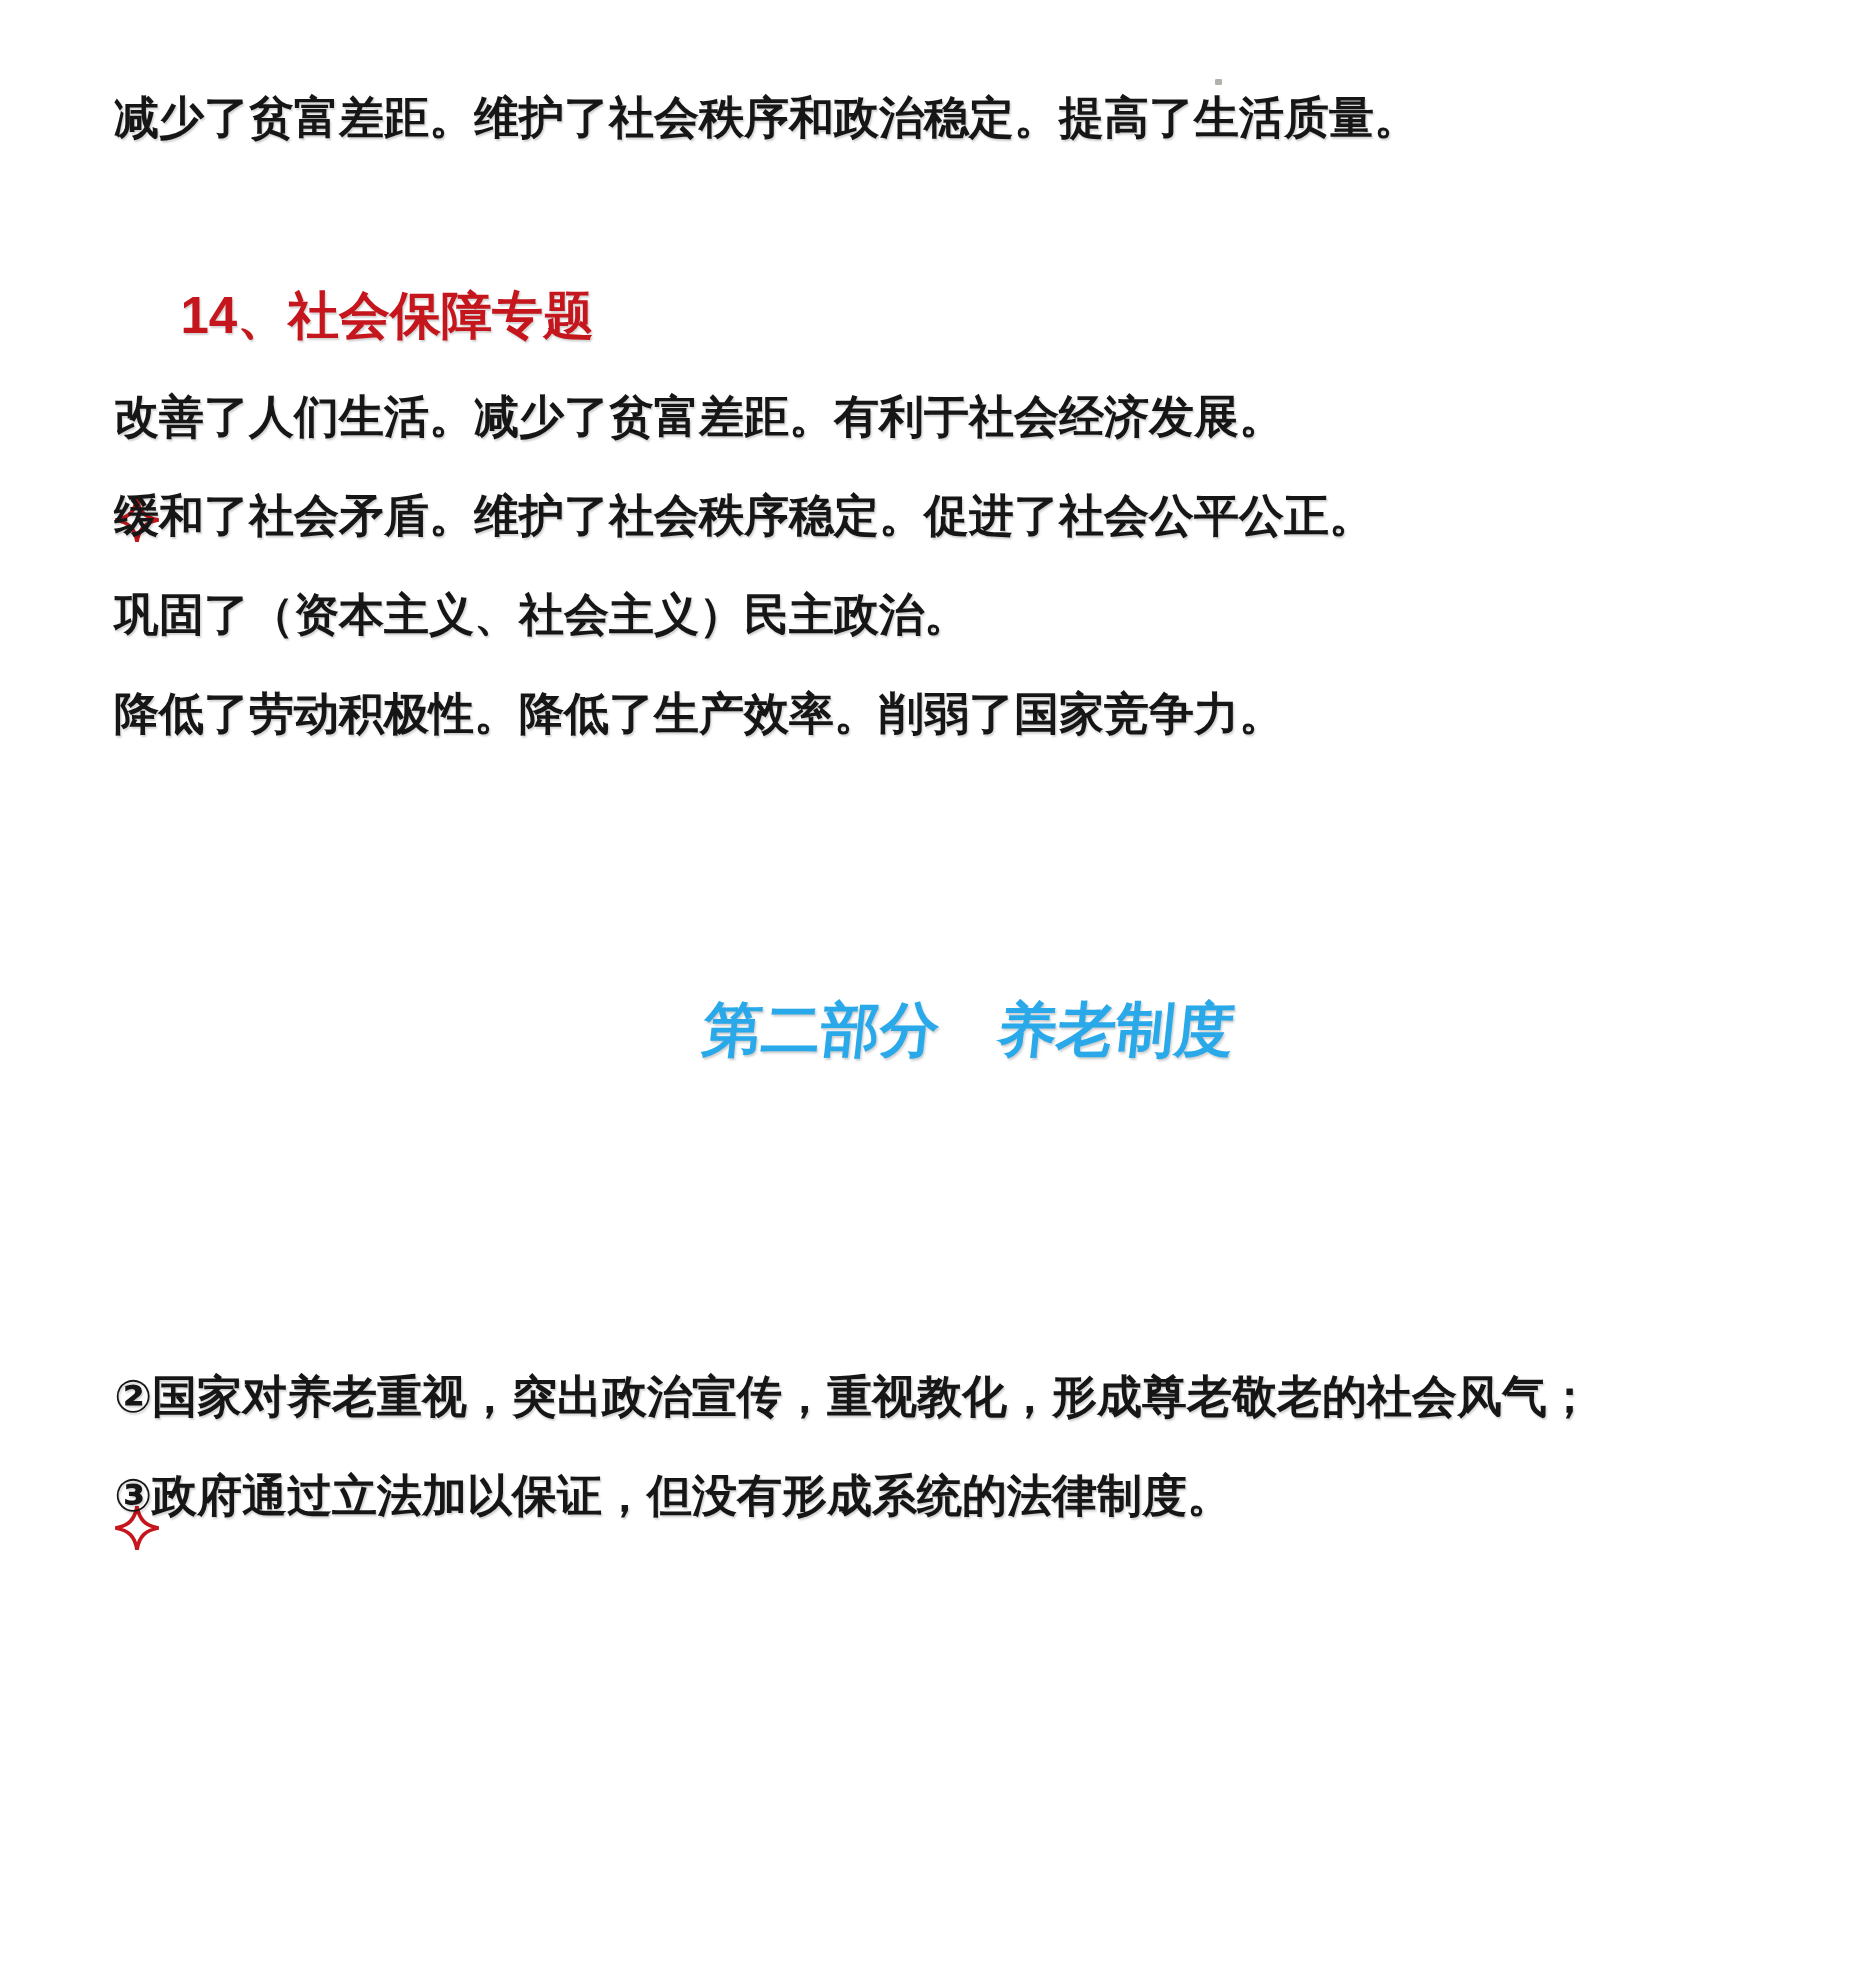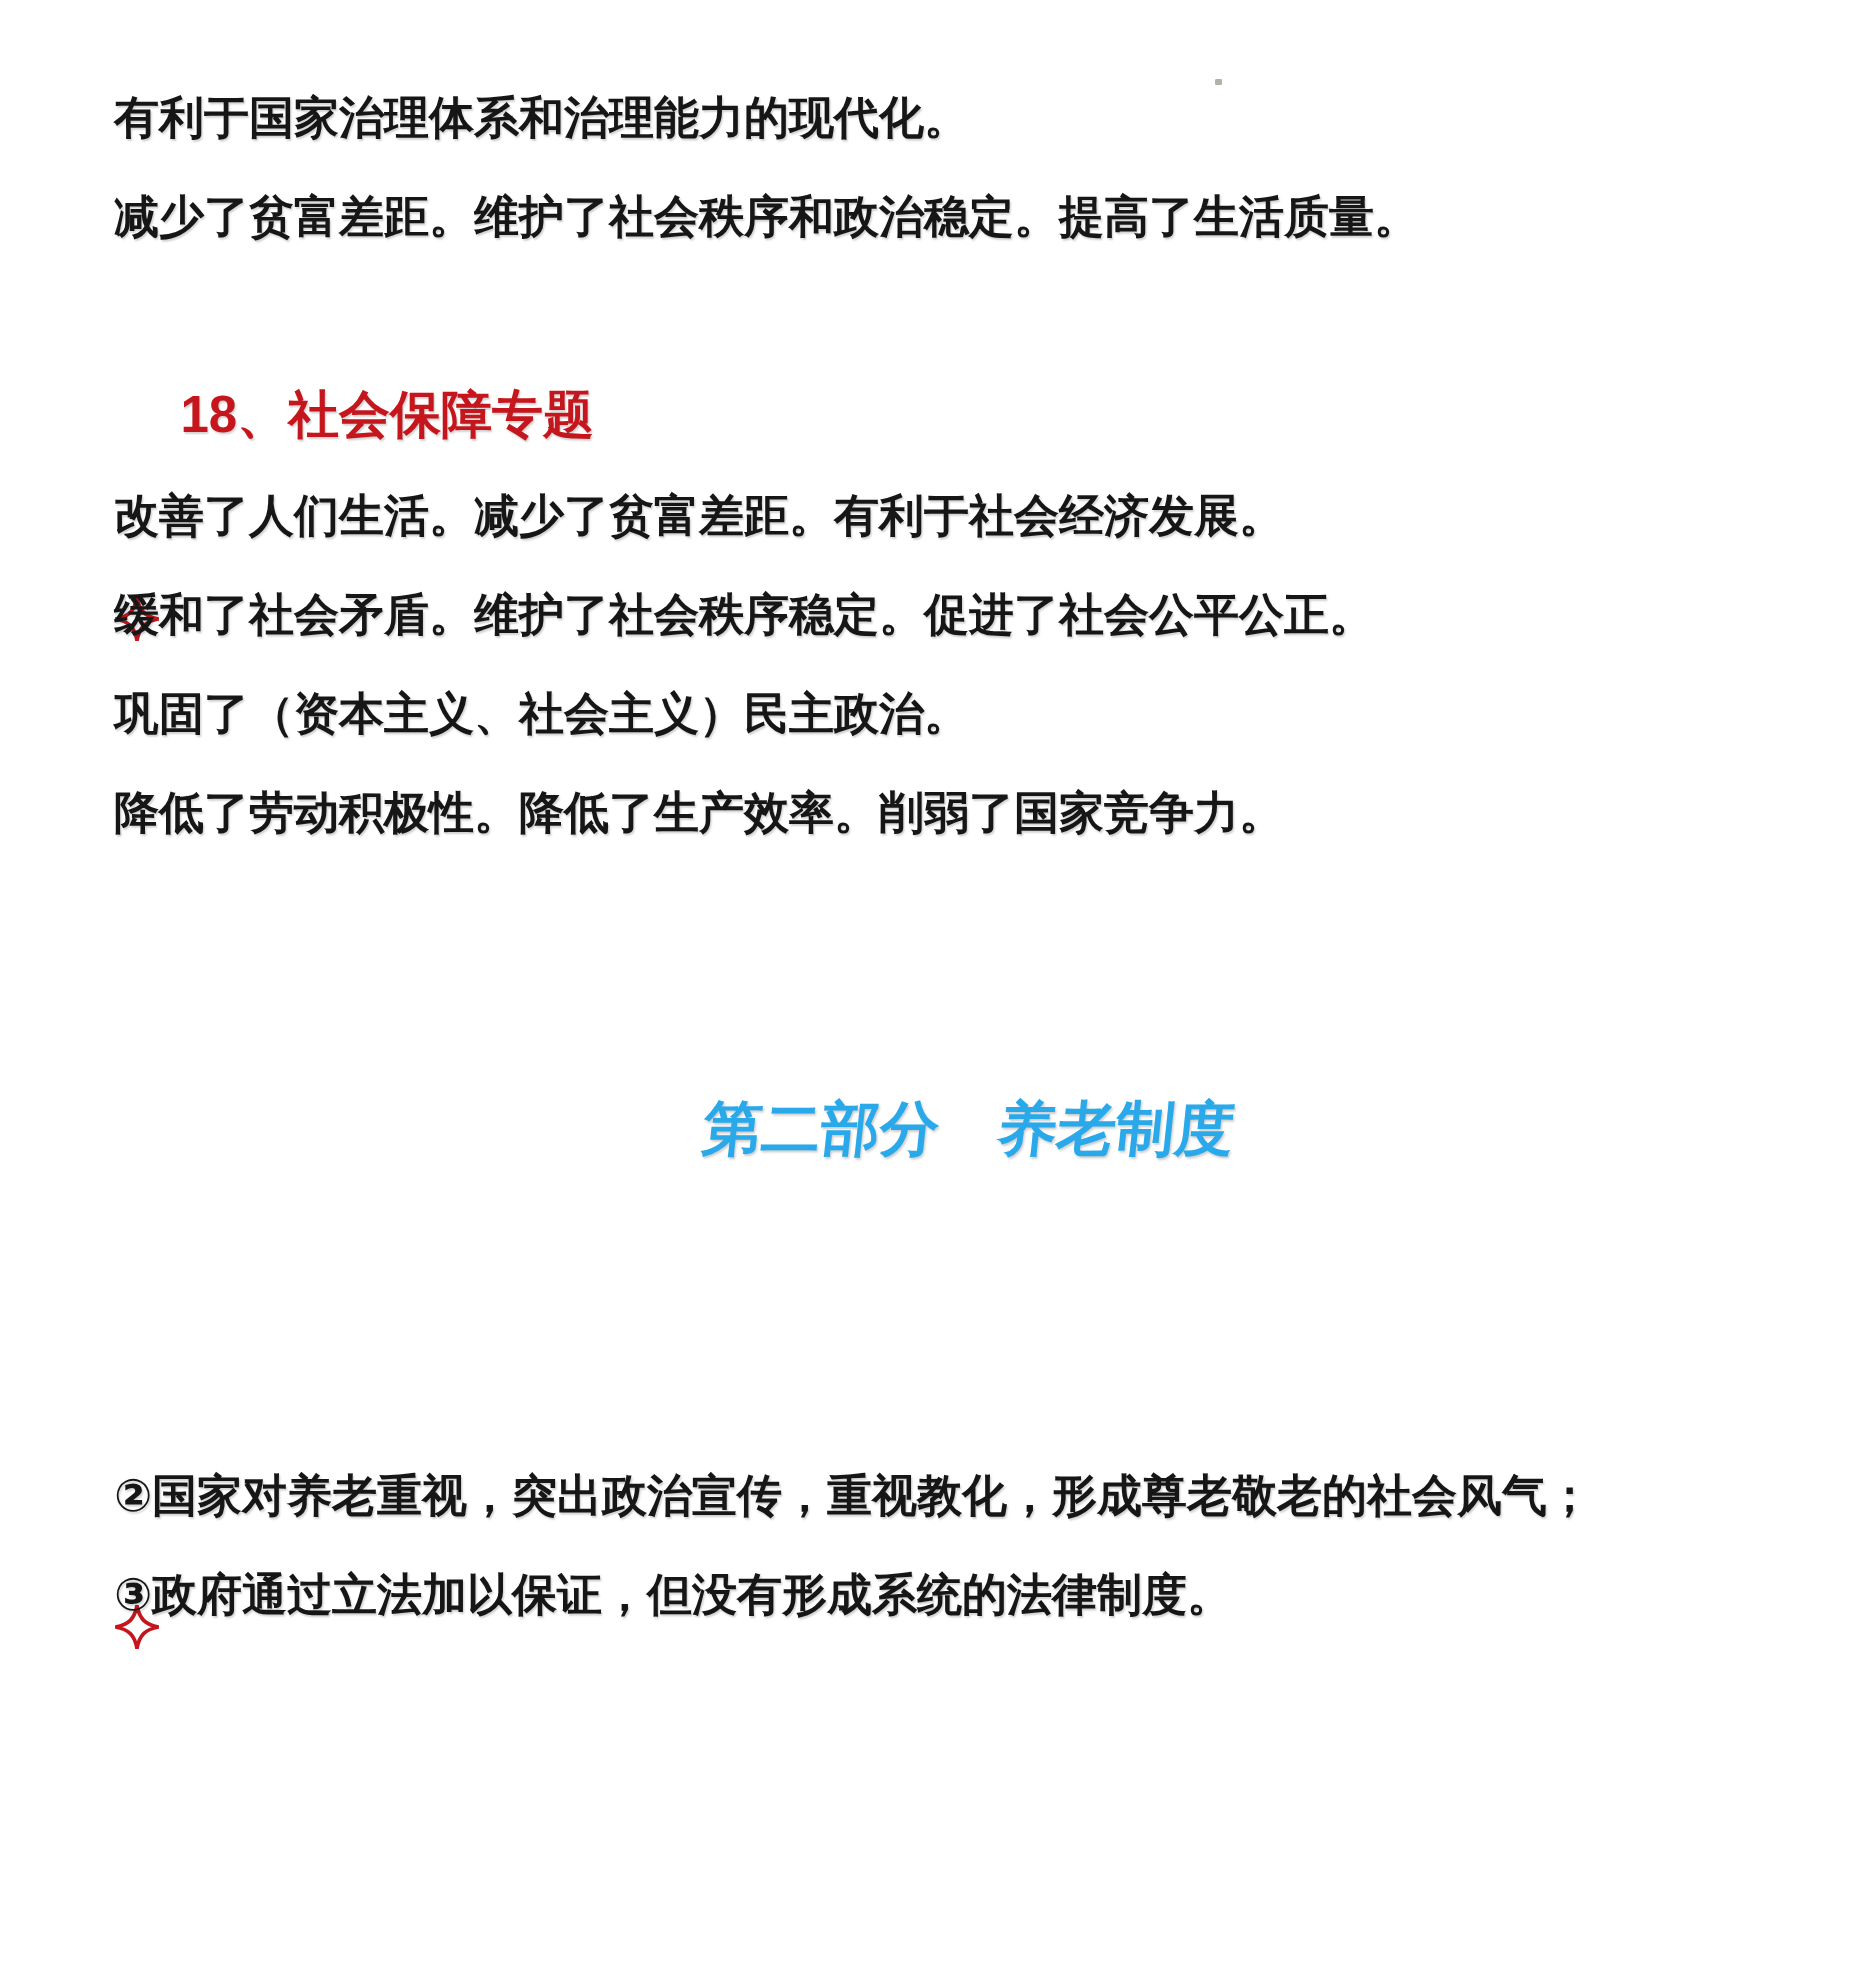--- a/index.html
+++ b/index.html
@@ -74,30 +74,29 @@
   }
   .mt240{margin-top:94px;}
 </style>
 </head>
 <body>
 
 <div class="stray-mark"></div>
 
 <div class="doc">
 
-  <p class="body-line">有利于国家治理体系和治理能力的现代化。</p>
   <p class="body-line">减少了贫富差距。维护了社会秩序和政治稳定。提高了生活质量。</p>
 
   <h2 class="red-heading">
     <span class="sparkle">
       <svg viewBox="0 0 100 100" aria-hidden="true">
         <path d="M50 3 C55 32 68 45 97 50 C68 55 55 68 50 97 C45 68 32 55 3 50 C32 45 45 32 50 3 Z" fill="#ffffff" stroke="#c4161c" stroke-width="8" stroke-linejoin="miter"></path>
       </svg>
     </span>
-    <span>18、社会保障专题</span>
+    <span>14、社会保障专题</span>
   </h2>
 
   <p class="body-line">改善了人们生活。减少了贫富差距。有利于社会经济发展。</p>
   <p class="body-line">缓和了社会矛盾。维护了社会秩序稳定。促进了社会公平公正。</p>
   <p class="body-line">巩固了（资本主义、社会主义）民主政治。</p>
   <p class="body-line">降低了劳动积极性。降低了生产效率。削弱了国家竞争力。</p>
 
   <h1 class="part-heading">
     <span class="slant">第二部分　养老制度</span>
   </h1>

